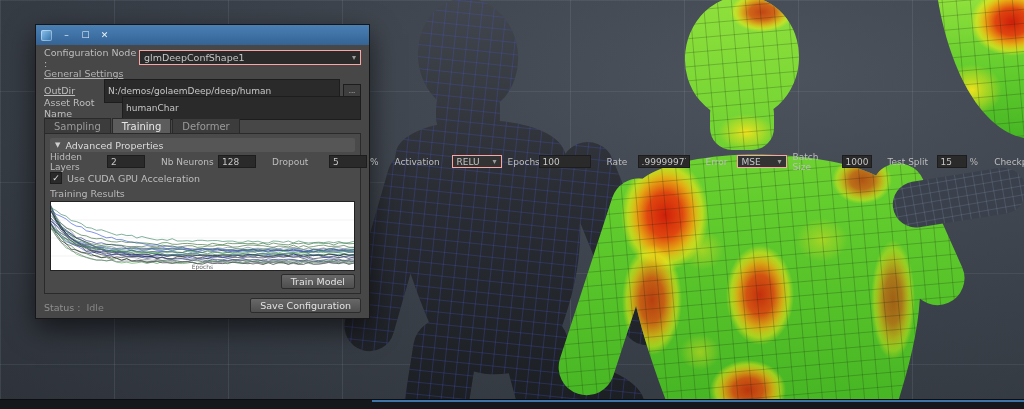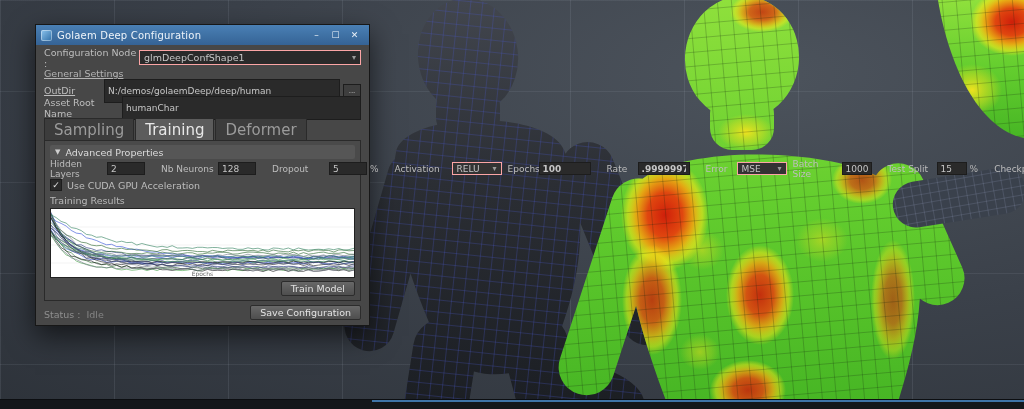--- a/index.html
+++ b/index.html
@@ -36,32 +36,32 @@
   .tfield{height:24px;}
   .dropdown{box-sizing:border-box;background:#2a2a2a;border:1px solid #fca5a5;height:15px;
     display:flex;align-items:center;justify-content:space-between;padding:0 4px;color:#c6c6c6;}
   .dropdown .arrow{color:#9a9a9a;font-size:8px;margin-left:4px;}
   .dropdown.small{height:13px;width:50px;font-size:9px;background:#333;}
   .browse{box-sizing:border-box;width:18px;height:14px;margin-left:3px;background:#3e3e3e;
     border:1px solid #1d1d1d;color:#cfcfcf;font-size:8px;line-height:10px;padding:0;}
   .section-lbl{color:#b3b3b3;margin:3px 0 3px 0;height:12px;text-decoration:underline;}
   .tabs{display:flex;gap:1px;margin-top:3px;}
   .tab{padding:2px 9px 1px 9px;background:#3c3c3c;border:1px solid #2a2a2a;border-bottom:none;
-    color:#9b9b9b;font-size:15px;}
+    color:#9b9b9b;font-size:10px;}
   .tab.active{background:#5c5c5c;color:#e8e8e8;}
   .panel{border:1px solid #2a2a2a;background:#4a4a4a;padding:4px 5px;}
   .adv-header{display:flex;align-items:center;gap:5px;background:#565656;border-radius:2px;
     height:14px;padding:0 5px;color:#dcdcdc;margin-bottom:3px;}
   .tri{font-size:7px;color:#cfcfcf;}
   .cols{display:flex;gap:6px;margin-top:2px;}
   .col{display:flex;flex-direction:row;gap:16px;}
   .fieldrow{display:flex;align-items:center;gap:3px;height:13px;}
   .flabel{color:#bdbdbd;font-size:9px;}
   .c1 .flabel{width:54px;} .c1 .nfield{width:38px;}
-  .c2 .flabel{width:28px;} .c2 .nfield{width:52px;font-weight:bold;}
+  .c2 .flabel{width:28px;} .c2 .nfield{width:52px;}
   .c3 .flabel{width:46px;} .c3 .nfield{width:30px;}
   .suffix{color:#b3b3b3;font-size:9px;}
   .checkrow{display:flex;align-items:center;gap:5px;margin-top:4px;height:12px;}
   .checkbox{width:10px;height:10px;background:#2a2a2a;border:1px solid #1d1d1d;display:flex;
     align-items:center;justify-content:center;}
   .check{color:#e2e2e2;font-size:9px;line-height:9px;}
   .tr-lbl{color:#b8b8b8;margin-top:4px;height:11px;}
   .plot{position:relative;background:#fff;border:1px solid #222;height:68px;margin-top:2px;}
   .plot svg{display:block;width:100%;height:100%;}
   .xlabel{position:absolute;bottom:0;left:0;right:0;text-align:center;color:#666;font-size:6px;}
@@ -172,21 +172,20 @@
     </g>
   </svg>
 
   <div class="timeline-strip">
     <div class="timeline-line"></div>
   </div>
 
   <div class="dialog">
     <div class="titlebar">
       <span class="win-icon"></span>
-      <span class="win-title">Golaem Deep Configuration</span>
       <span class="win-controls">
         <span class="wbtn">–</span>
         <span class="wbtn">☐</span>
         <span class="wbtn">✕</span>
       </span>
     </div>
 
     <div class="dbody">
 
       <div class="frow">

